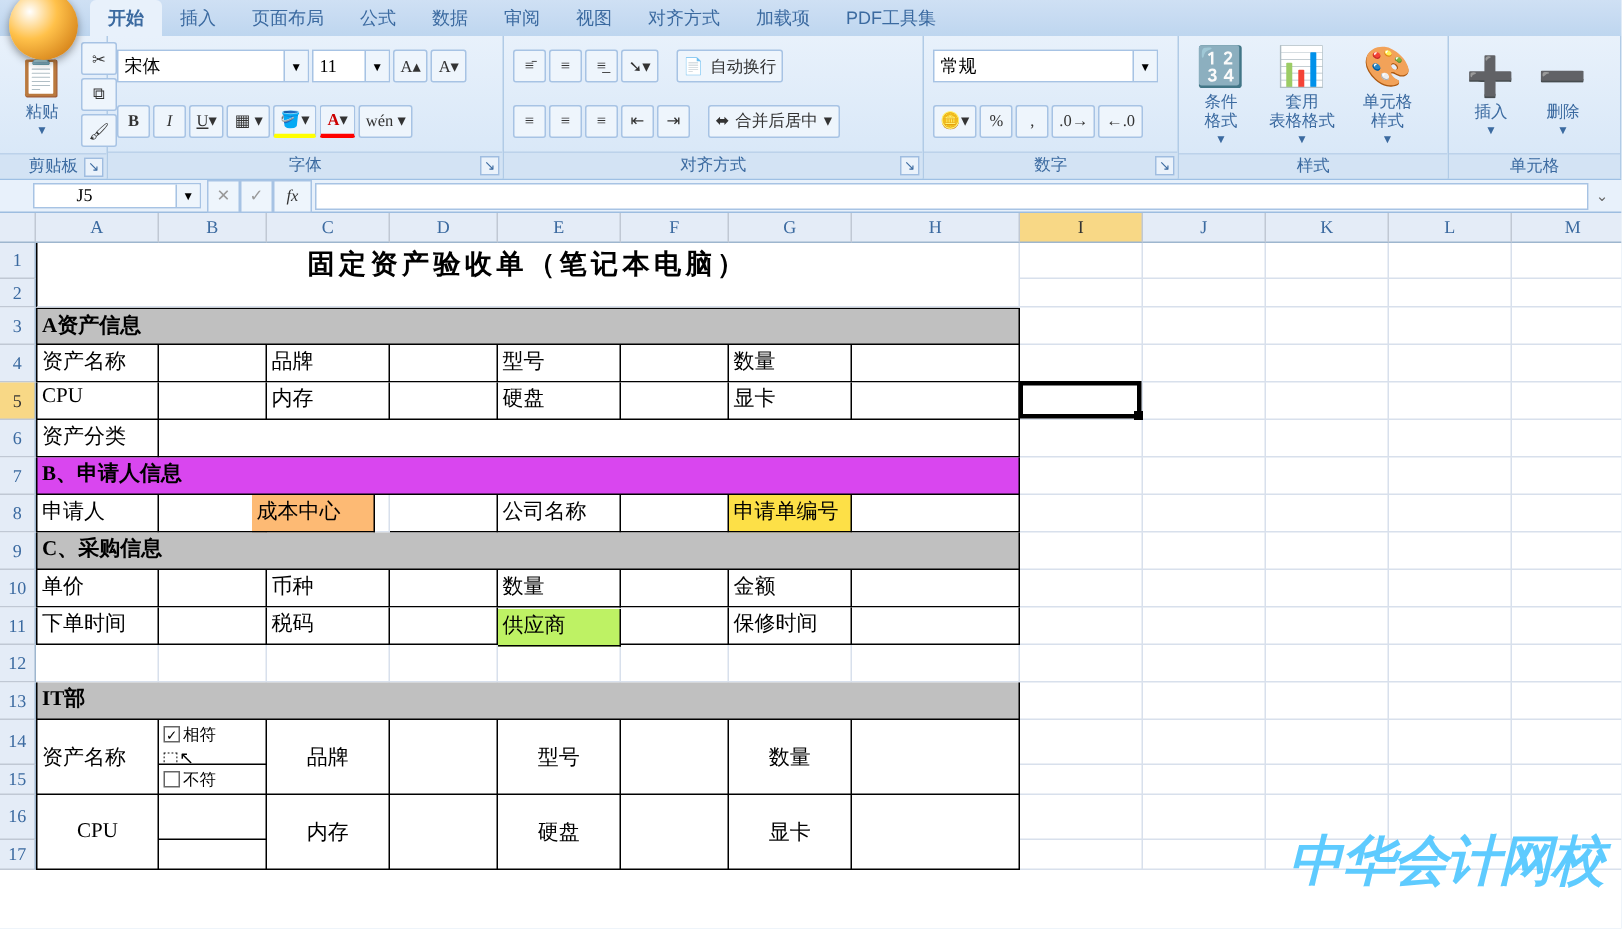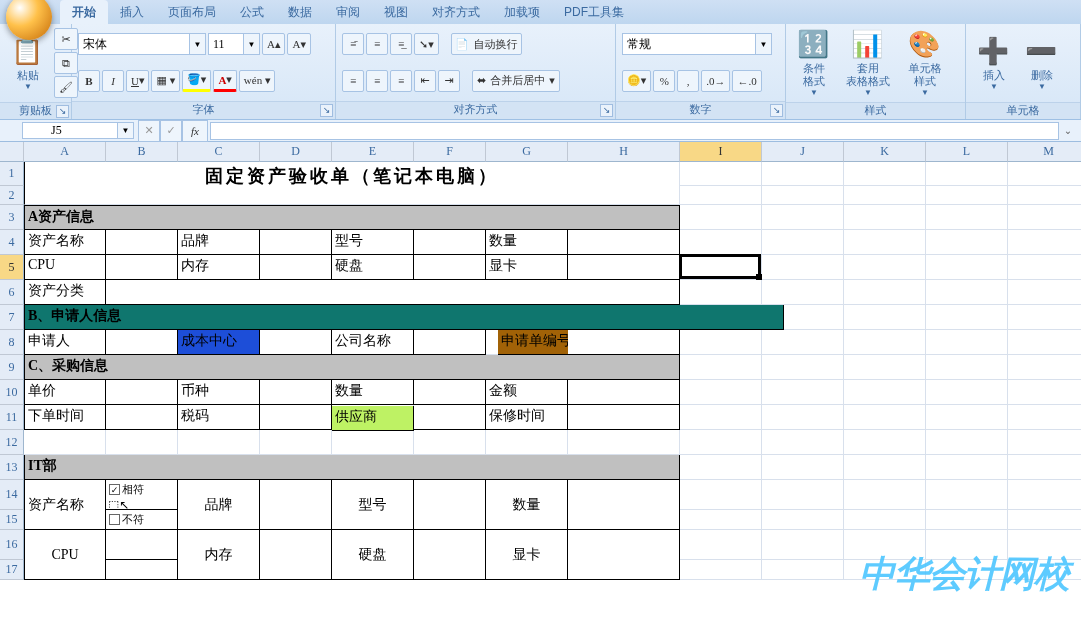--- a/index.html
+++ b/index.html
@@ -499,28 +499,28 @@
       <div class="cell b-left b-right b-bottom" style="left: 0px; top: 93px; width: 82px; height: 25px; background: rgb(255, 255, 255);">CPU</div>
       <div class="cell b-right b-bottom" style="left: 82px; top: 93px; width: 72px; height: 25px; background: rgb(255, 255, 255);"></div>
       <div class="cell b-right b-bottom" style="left: 154px; top: 93px; width: 82px; height: 25px; background: rgb(255, 255, 255);">内存</div>
       <div class="cell b-right b-bottom" style="left: 236px; top: 93px; width: 72px; height: 25px; background: rgb(255, 255, 255);"></div>
       <div class="cell b-right b-bottom" style="left: 308px; top: 93px; width: 82px; height: 25px; background: rgb(255, 255, 255);">硬盘</div>
       <div class="cell b-right b-bottom" style="left: 390px; top: 93px; width: 72px; height: 25px; background: rgb(255, 255, 255);"></div>
       <div class="cell b-right b-bottom" style="left: 462px; top: 93px; width: 82px; height: 25px; background: rgb(255, 255, 255);">显卡</div>
       <div class="cell b-right b-bottom" style="left: 544px; top: 93px; width: 112px; height: 25px; background: rgb(255, 255, 255);"></div>
       <div class="cell b-left b-right b-bottom" style="left: 0px; top: 118px; width: 82px; height: 25px; background: rgb(255, 255, 255);">资产分类</div>
       <div class="cell b-right b-bottom" style="left: 82px; top: 118px; width: 574px; height: 25px; background: rgb(255, 255, 255);"></div>
-      <div class="cell hdr-grey bold b-left b-right b-bottom" style="left: 0px; top: 143px; width: 760px; height: 25px; background: #0f766e;">B、申请人信息</div>
+      <div class="cell hdr-grey bold b-left b-right b-bottom" style="left: 0px; top: 143px; width: 656px; height: 25px; background: #d946ef;">B、申请人信息</div>
       <div class="cell b-left b-right b-bottom" style="left: 0px; top: 168px; width: 82px; height: 25px; background: rgb(255, 255, 255);">申请人</div>
       <div class="cell b-right b-bottom" style="left: 82px; top: 168px; width: 72px; height: 25px; background: rgb(255, 255, 255);"></div>
-      <div class="cell b-right b-bottom" style="left: 154px; top: 168px; width: 82px; height: 25px; background: #1d4ed8;">成本中心</div>
+      <div class="cell b-right b-bottom" style="left: 144px; top: 168px; width: 82px; height: 25px; background: #fdba74;">成本中心</div>
       <div class="cell b-right b-bottom" style="left: 236px; top: 168px; width: 72px; height: 25px; background: rgb(255, 255, 255);"></div>
       <div class="cell b-right b-bottom" style="left: 308px; top: 168px; width: 82px; height: 25px; background: rgb(255, 255, 255);">公司名称</div>
       <div class="cell b-right b-bottom" style="left: 390px; top: 168px; width: 72px; height: 25px; background: rgb(255, 255, 255);"></div>
-      <div class="cell b-right b-bottom" style="left: 462px; top: 168px; width: 82px; height: 25px; background: #a16207; margin-left: 12px;">申请单编号</div>
+      <div class="cell b-right b-bottom" style="left: 462px; top: 168px; width: 82px; height: 25px; background: #fde047;">申请单编号</div>
       <div class="cell b-right b-bottom" style="left: 544px; top: 168px; width: 112px; height: 25px; background: rgb(255, 255, 255);"></div>
       <div class="cell hdr-grey bold b-left b-right b-bottom" style="left: 0px; top: 193px; width: 656px; height: 25px; background: rgb(192, 192, 192);">C、采购信息</div>
       <div class="cell b-left b-right b-bottom" style="left: 0px; top: 218px; width: 82px; height: 25px; background: rgb(255, 255, 255);">单价</div>
       <div class="cell b-right b-bottom" style="left: 82px; top: 218px; width: 72px; height: 25px; background: rgb(255, 255, 255);"></div>
       <div class="cell b-right b-bottom" style="left: 154px; top: 218px; width: 82px; height: 25px; background: rgb(255, 255, 255);">币种</div>
       <div class="cell b-right b-bottom" style="left: 236px; top: 218px; width: 72px; height: 25px; background: rgb(255, 255, 255);"></div>
       <div class="cell b-right b-bottom" style="left: 308px; top: 218px; width: 82px; height: 25px; background: rgb(255, 255, 255);">数量</div>
       <div class="cell b-right b-bottom" style="left: 390px; top: 218px; width: 72px; height: 25px; background: rgb(255, 255, 255);"></div>
       <div class="cell b-right b-bottom" style="left: 462px; top: 218px; width: 82px; height: 25px; background: rgb(255, 255, 255);">金额</div>
       <div class="cell b-right b-bottom" style="left: 544px; top: 218px; width: 112px; height: 25px; background: rgb(255, 255, 255);"></div>

